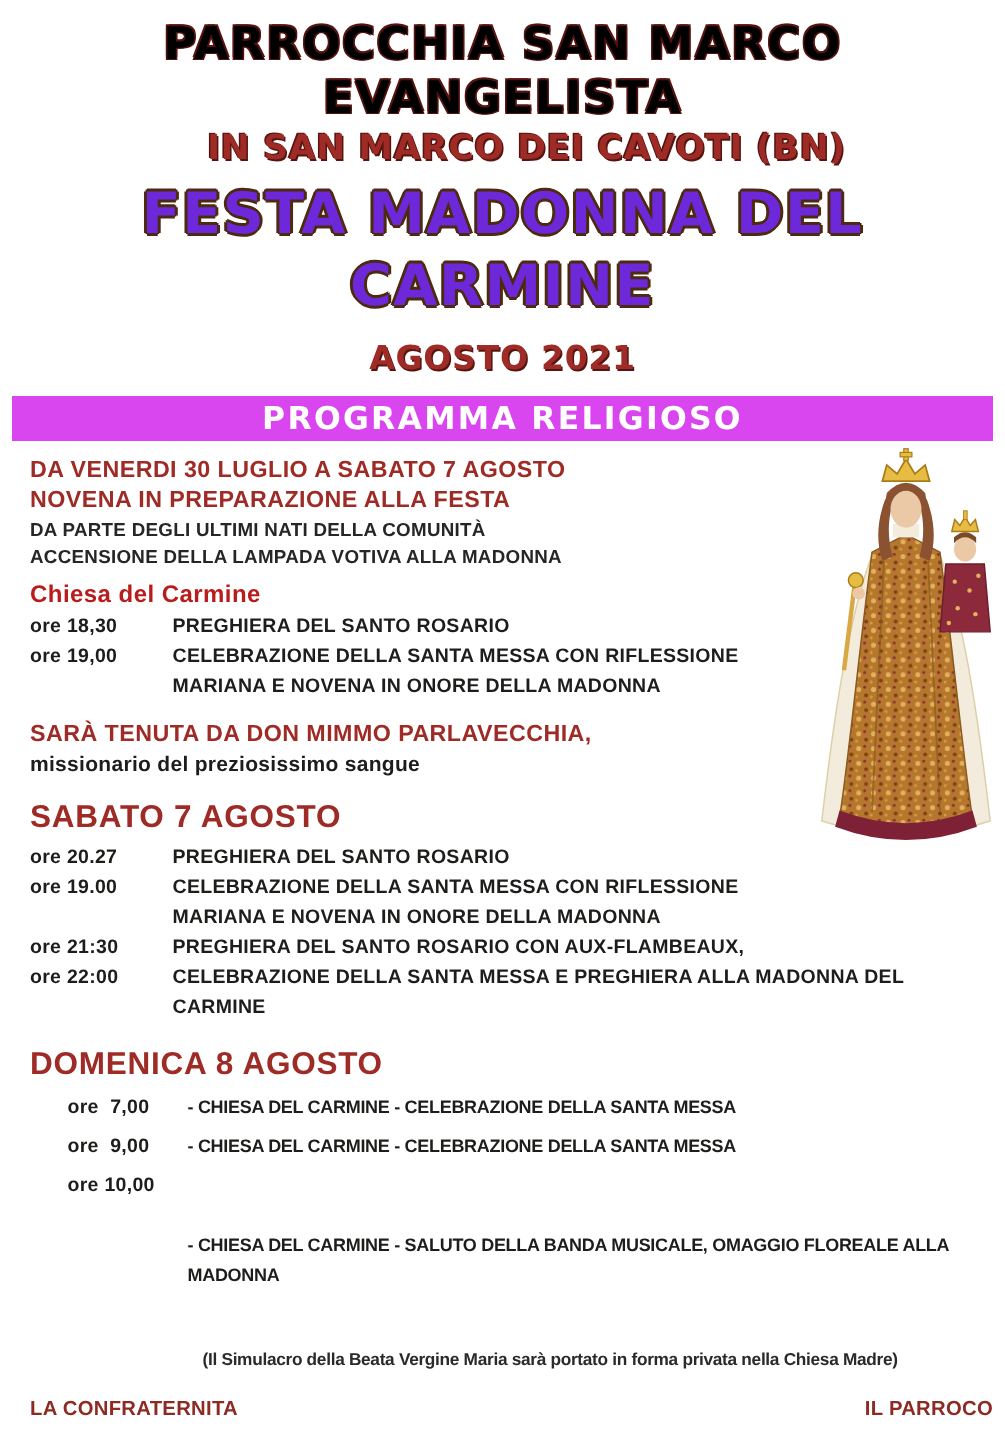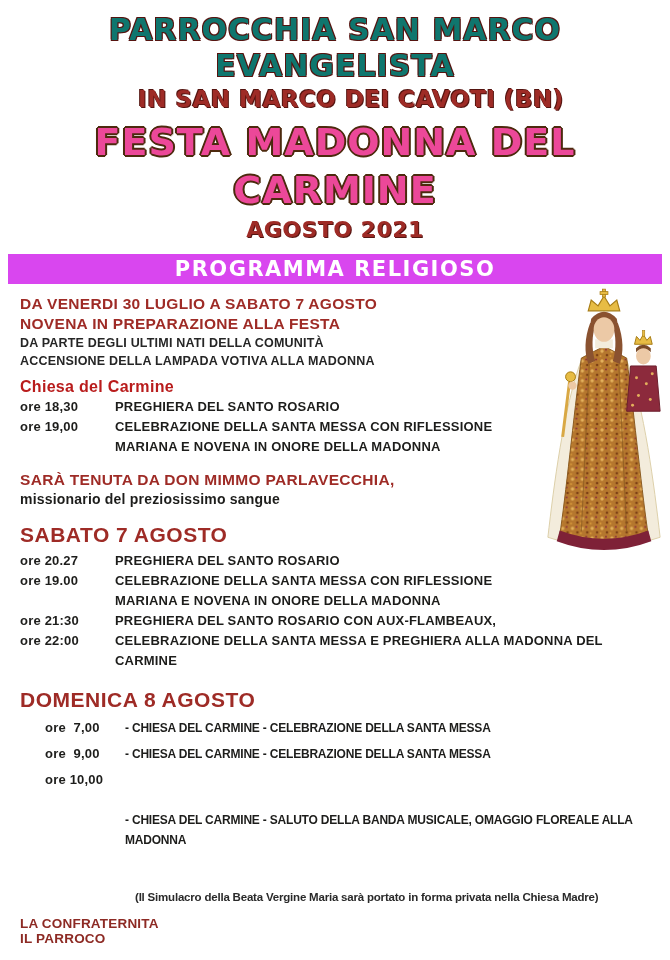--- a/index.html
+++ b/index.html
@@ -9,41 +9,41 @@
     -webkit-font-smoothing:antialiased;
   }
   .poster{
     position:relative;width:670px;height:960px;background:#ffffff;
     overflow:hidden;
   }
   
   .header{ text-align:center; padding-top:12px; }
   .title1{
     font-family:"DejaVu Sans",sans-serif;font-weight:bold;
-    font-size:30px;line-height:36px;letter-spacing:1px;color:#0f766e;
+    font-size:30px;line-height:36px;letter-spacing:1px;color:#000000;
     text-shadow:1px 1px 0 #551410,-1px -1px 0 #551410,1px -1px 0 #551410,-1px 1px 0 #551410;
   }
   .title2{
     font-family:"DejaVu Sans",sans-serif;font-weight:bold;
     font-size:23px;line-height:30px;letter-spacing:.5px;color:#9e2b26;
     text-shadow:1px 1px 0 #551410,-1px -1px 0 #551410;
     padding-left:32px;
   }
   .festa{
     font-family:"DejaVu Sans",sans-serif;font-weight:bold;
-    font-size:38px;line-height:48px;letter-spacing:1px;color:#ec4899;
+    font-size:38px;line-height:48px;letter-spacing:1px;color:#6d28d9;
     margin-top:4px;
     text-shadow:
       -2px 0 0 #4d2a0e,2px 0 0 #4d2a0e,0 -2px 0 #4d2a0e,0 2px 0 #4d2a0e,
       -1px -1px 0 #4d2a0e,1px 1px 0 #4d2a0e,-1px 1px 0 #4d2a0e,1px -1px 0 #4d2a0e;
   }
   .agosto{
     font-family:"DejaVu Sans",sans-serif;font-weight:bold;
     font-size:22px;line-height:28px;letter-spacing:.5px;color:#9e2b26;
-    margin-top:2px;
+    margin-top:12px;
     text-shadow:1px 1px 0 #551410;
   }
   .band{
     margin:10px 8px 0 8px;height:30px;line-height:30px;background:#d946ef;
     text-align:center;color:#ffffff;font-weight:bold;font-size:21px;
     letter-spacing:1.5px;font-family:"DejaVu Sans",sans-serif;
   }
   
   .content{ position:relative; padding:8px 12px 0 20px; }
   .red-h{
@@ -74,23 +74,23 @@
   }
   .drow{ display:flex; font-size:12px; font-weight:bold; color:#1d1d1b;
     line-height:20px; letter-spacing:-.2px; margin-top:6px;margin-left:25px; }
   .drow .time{ width:80px; flex:none; white-space:pre; font-size:13px; letter-spacing:.2px;}
   .drow .desc{ flex:1; white-space:pre-wrap; }
   .dnote{
     font-size:11.5px;font-weight:bold;color:#2a2a2a;line-height:15px;
     letter-spacing:-.2px;padding-left:10px;
   }
   .signatures{
-    position:absolute;bottom:14px;left:20px;right:18px;
+    position:absolute;bottom:14px;left:20px;right:8px;
     display:flex;justify-content:space-between;
-    color:#8d2a24;font-weight:bold;font-size:13.5px;letter-spacing:.2px;flex-direction:column;
+    color:#8d2a24;font-weight:bold;font-size:13.5px;letter-spacing:.2px;
   }
   
   .statue{ position:absolute; top:4px; right:2px; width:128px; height:278px; }
 </style>
 </head>
 <body>
 
 <div class="poster">
 
   <div class="header">

